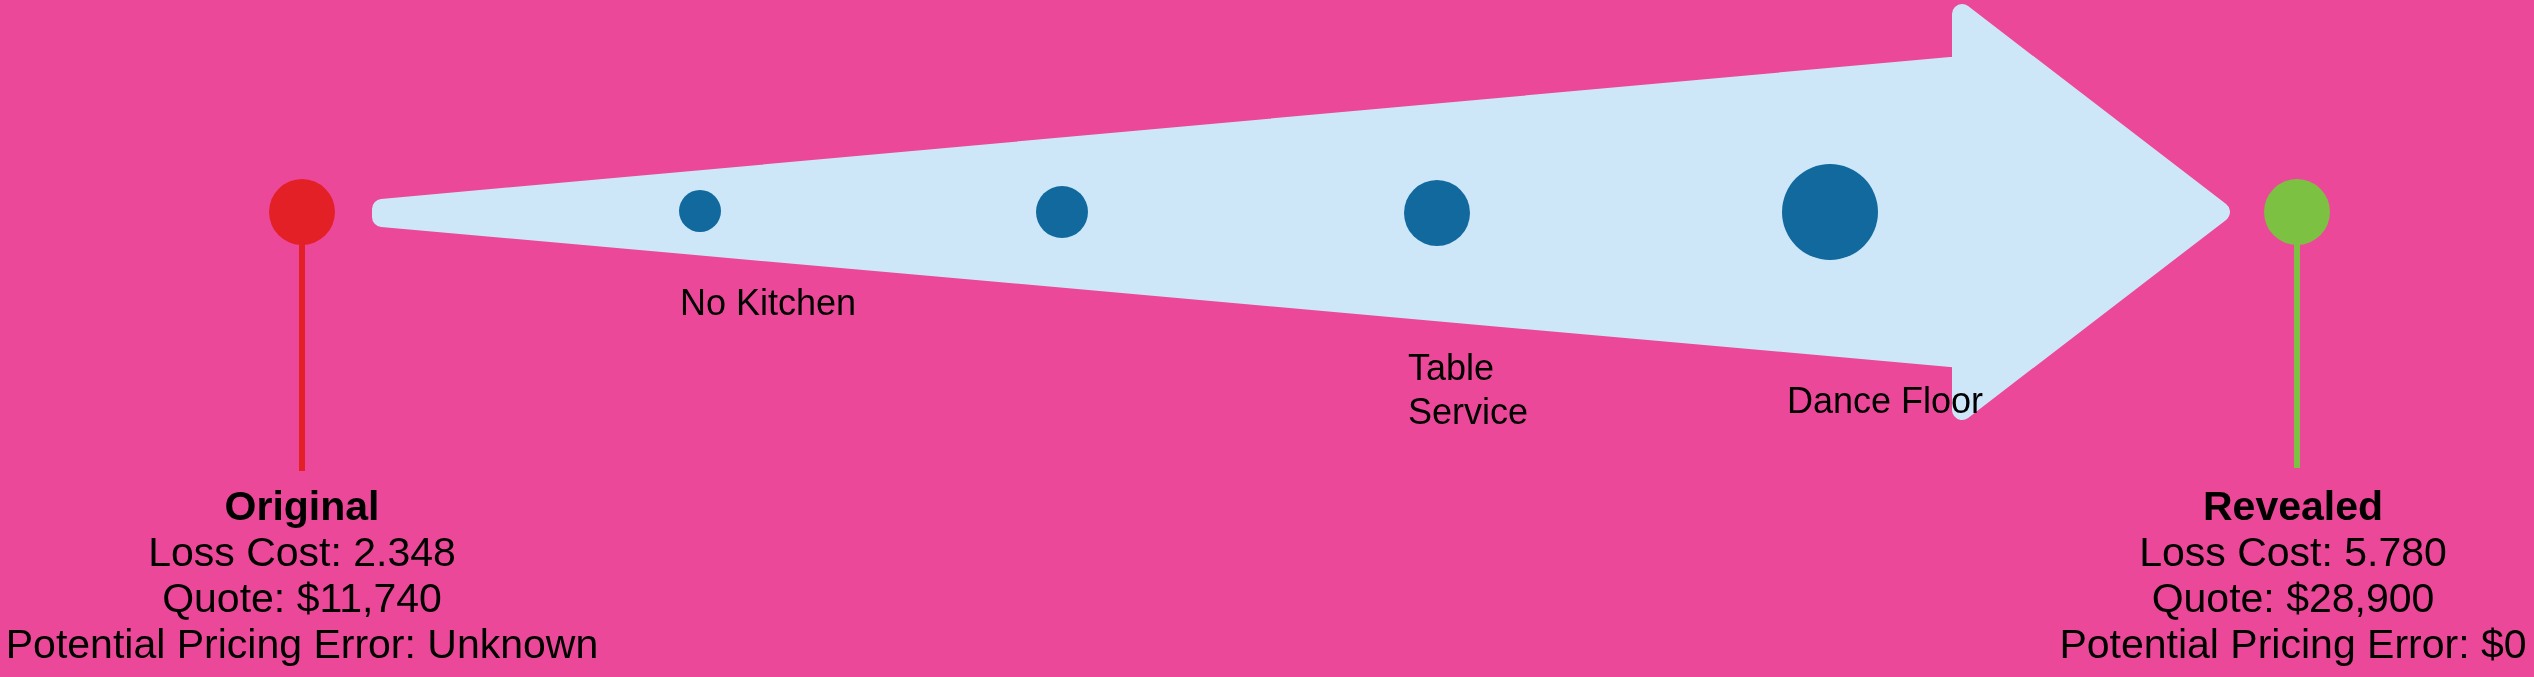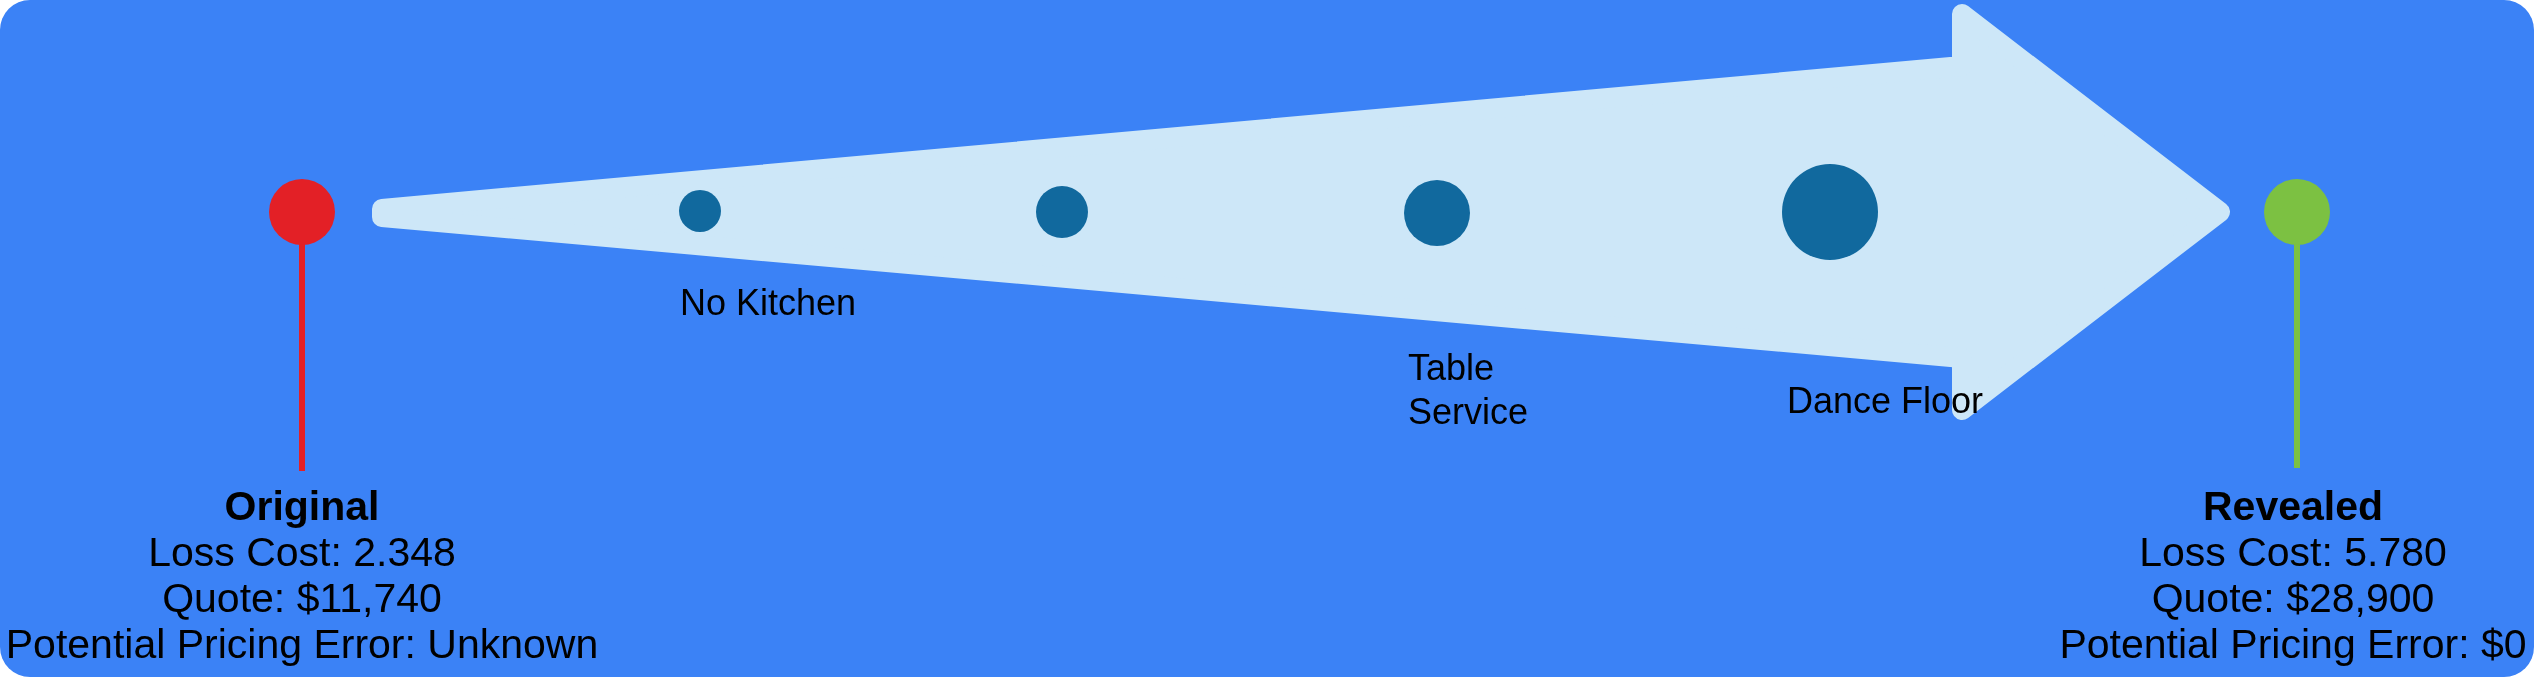--- a/index.html
+++ b/index.html
@@ -4,25 +4,24 @@
 <style>
   html, body {
     margin: 0;
     padding: 0;
     background: #ffffff;
   }
   .canvas {
     position: relative;
     width: 2534px;
     height: 677px;
-    background: #3b82f6;
+    background: #ec4899;
     font-family: "Liberation Sans", sans-serif;
     color: #000000;
     overflow: hidden;
-    border-radius: 30px;
   }
   .arrow-svg {
     position: absolute;
     left: 0;
     top: 0;
   }
   .stem {
     position: absolute;
     width: 6px;
   }

